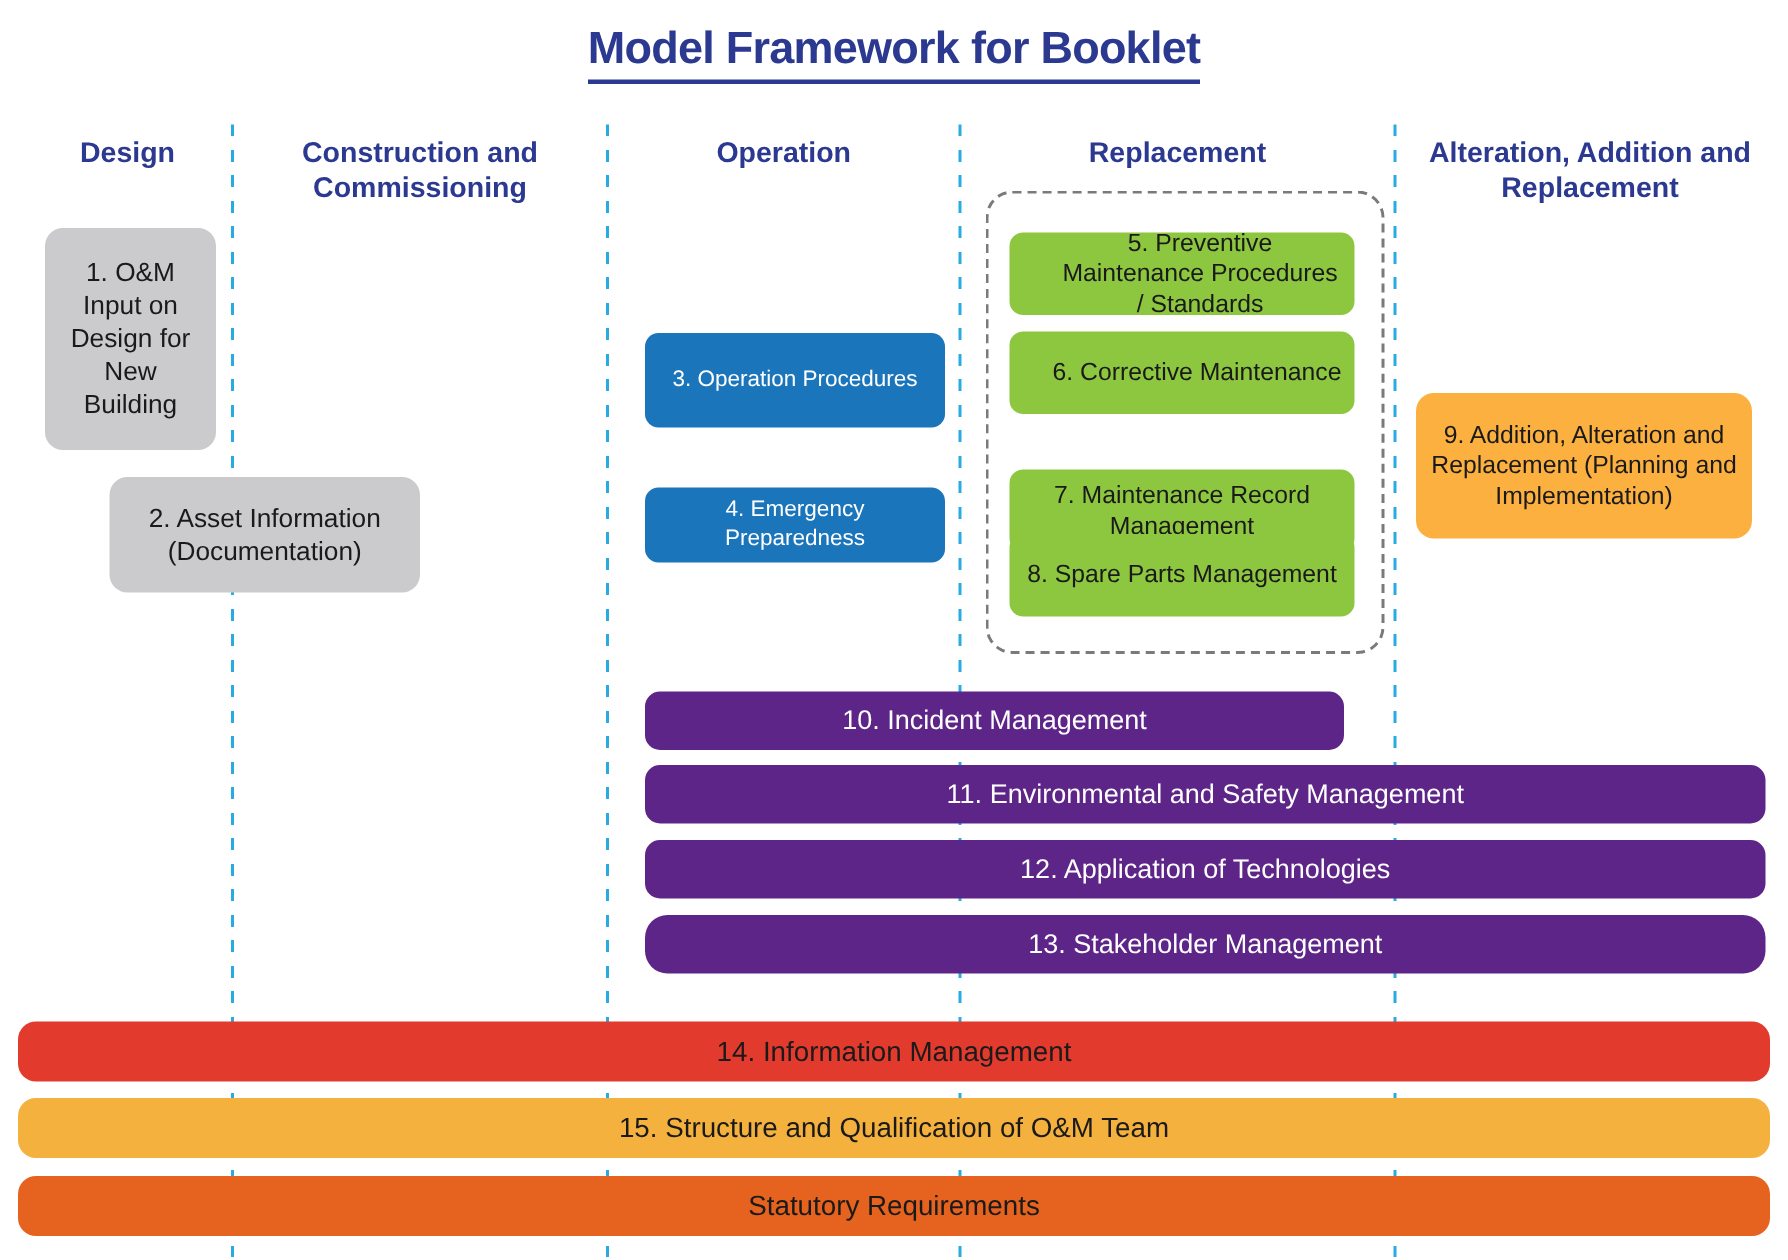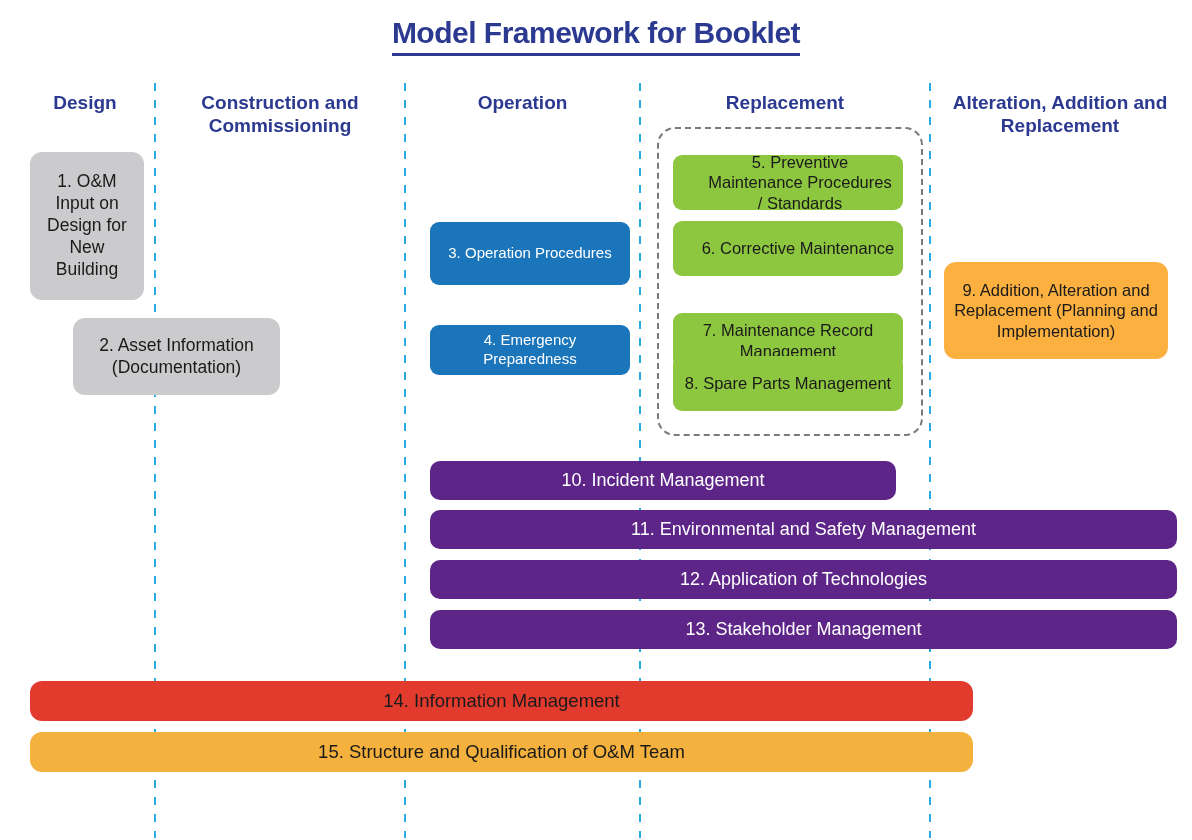--- a/index.html
+++ b/index.html
@@ -42,39 +42,39 @@
   }
   .gray{background:var(--gray-box);color:#1a1a1a;border-radius:12px;font-size:17.5px;}
   .blue{background:var(--blue-box);color:#fff;border-radius:9px;font-size:15px;}
   .green{background:var(--green-box);color:#1a1a1a;border-radius:9px;font-size:16.5px;}
   .amber{background:var(--amber-box);color:#1a1a1a;border-radius:12px;font-size:16.5px;}
   .bar{
     position:absolute;display:flex;align-items:center;justify-content:center;
     z-index:2;border-radius:10px;font-size:18px;height:39px;box-sizing:border-box;
   }
   .purple{background:var(--purple-bar);color:#fff;}
-  .wide{left:30px;width:943px;height:40px;border-radius:12px;color:#1a1a1a;font-size:18.5px;}
+  .wide{left:12px;width:1168px;height:40px;border-radius:12px;color:#1a1a1a;font-size:18.5px;}
   .red{background:var(--red-bar);}
   .amberbar{background:var(--amber-bar);}
   .orangebar{background:var(--orange-bar);}
 
   #b1{left:30px;top:152px;width:114px;height:148px;}
   #b2{left:73px;top:318px;width:207px;height:77px;}
   #b3{left:430px;top:222px;width:200px;height:63px;}
   #b4{left:430px;top:325px;width:200px;height:50px;}
   #b5{left:673px;top:155px;width:230px;height:55px;padding-left:32px;}
   #b6{left:673px;top:221px;width:230px;height:55px;padding-left:28px;}
   #b7{left:673px;top:288px;width:230px;height:55px;margin-top:25px;}
   #b8{left:673px;top:356px;width:230px;height:55px;}
   #b9{left:944px;top:262px;width:224px;height:97px;}
 
   #r10{left:430px;top:461px;width:466px;}
   #r11{left:430px;top:510px;width:747px;}
   #r12{left:430px;top:560px;width:747px;}
-  #r13{left:430px;top:610px;width:747px;}
+  #r13{left:430px;top:610px;width:747px;border-radius:15px;}
   #r14{top:681px;}
   #r15{top:732px;}
   #r16{top:784px;}
 
   #h1{left:10px;top:92px;width:150px;}
   #h2{left:160px;top:92px;width:240px;}
   #h3{left:410px;top:92px;width:225px;}
   #h4{left:645px;top:92px;width:280px;}
   #h5{left:935px;top:92px;width:250px;}
 
@@ -112,14 +112,15 @@
   <div class="node green" id="b8">8. Spare Parts Management</div>
   <div class="node amber" id="b9">9. Addition, Alteration and Replacement (Planning and Implementation)</div>
 
   <div class="bar purple" id="r10">10. Incident Management</div>
   <div class="bar purple" id="r11">11. Environmental and Safety Management</div>
   <div class="bar purple" id="r12">12. Application of Technologies</div>
   <div class="bar purple" id="r13">13. Stakeholder Management</div>
 
   <div class="bar wide red" id="r14">14. Information Management</div>
   <div class="bar wide amberbar" id="r15">15. Structure and Qualification of O&amp;M Team</div>
+  <div class="bar wide orangebar" id="r16">Statutory Requirements</div>
 
 </div>
 
 </body></html>

